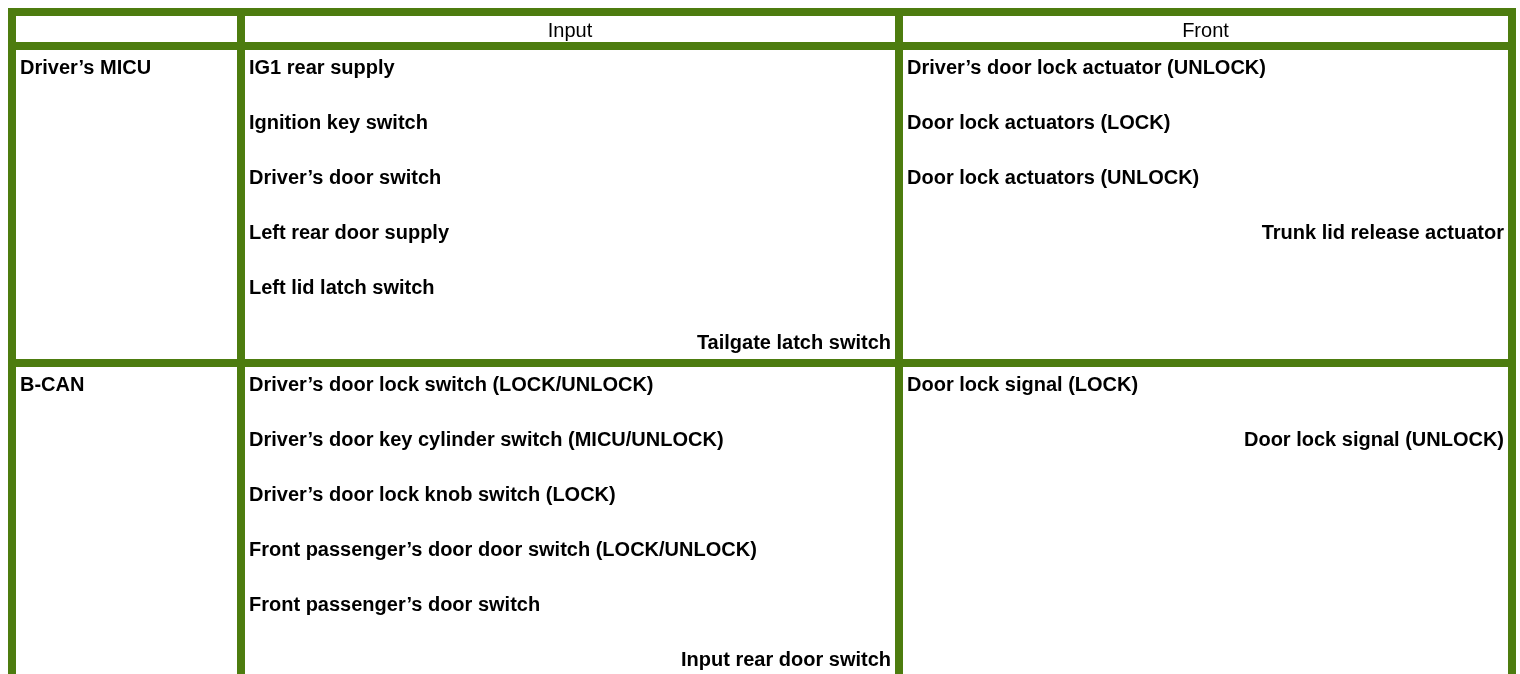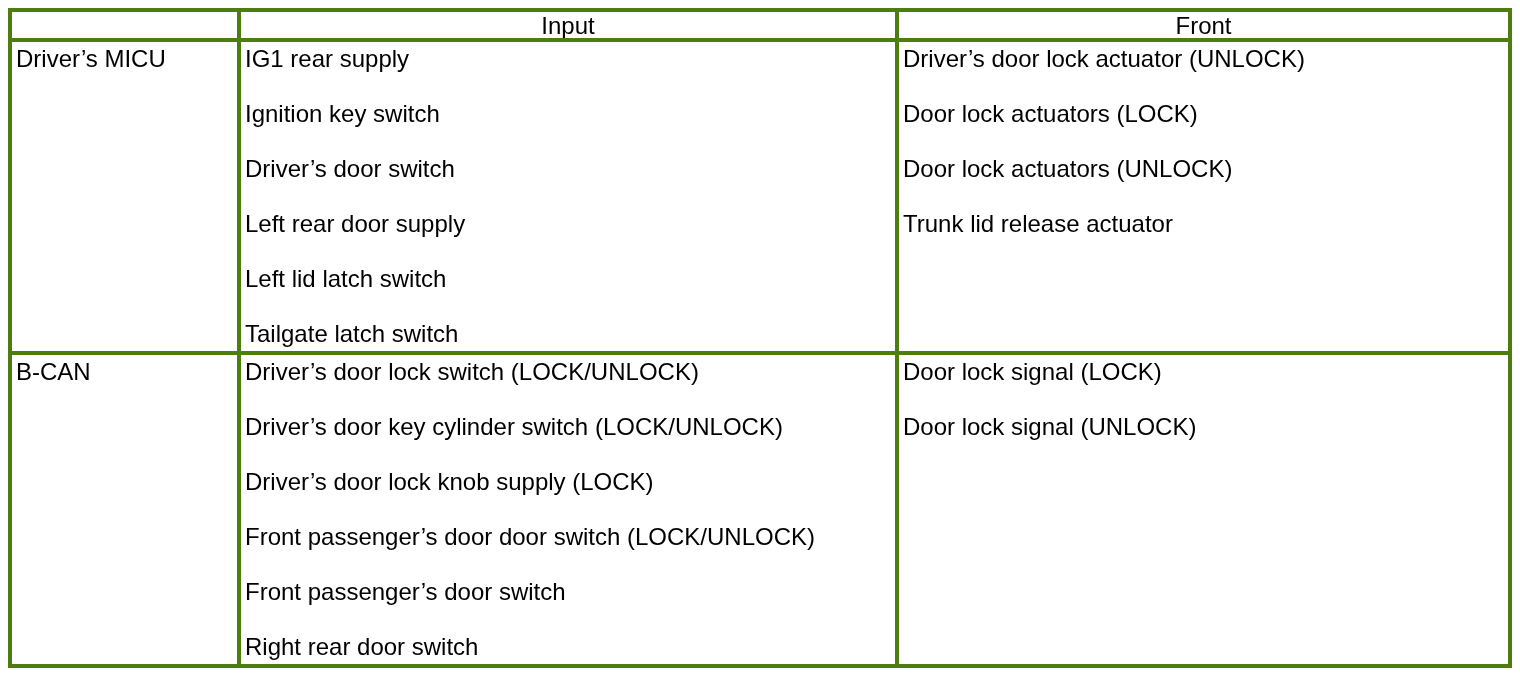--- a/index.html
+++ b/index.html
@@ -19,46 +19,48 @@
     left: 8px;
     top: 8px;
   }
   table.io-table {
     border-collapse: collapse;
     table-layout: fixed;
     width: 1500px;
     border: 4px solid #000000;
   }
   table.io-table td {
-    border: 4px solid #4d7c0f;
+    border: 8px solid #4d7c0f;
     vertical-align: top;
     padding: 6px 4px 0 4px;
-    font-size: 24px;
+    font-size: 20px;
     overflow: hidden;
   }
   tr.header-row td {
     height: 22px;
     text-align: center;
     padding: 2px 0 0 0;
     line-height: 24px;
   }
   tr.body-row td {
     height: 303px;
+    font-weight: bold;
   }
   .source-label {
     line-height: 22px;
     white-space: nowrap;
   }
   .cell-item {
     line-height: 22px;
     margin-bottom: 33px;
     white-space: nowrap;
   }
   .cell-item:last-child {
     margin-bottom: 0;
+    text-align: right;
   }
 </style>
 </head>
 <body>
 
 <div class="table-wrap">
   <table class="io-table">
     <colgroup>
       <col style="width:229px">
       <col style="width:658px">
@@ -90,25 +92,25 @@
         <div class="cell-item">Trunk lid release actuator</div>
       </td>
     </tr>
 
     <tr class="body-row">
       <td>
         <div class="source-label">B-CAN</div>
       </td>
       <td>
         <div class="cell-item">Driver’s door lock switch (LOCK/UNLOCK)</div>
-        <div class="cell-item">Driver’s door key cylinder switch (LOCK/UNLOCK)</div>
-        <div class="cell-item">Driver’s door lock knob supply (LOCK)</div>
+        <div class="cell-item">Driver’s door key cylinder switch (MICU/UNLOCK)</div>
+        <div class="cell-item">Driver’s door lock knob switch (LOCK)</div>
         <div class="cell-item">Front passenger’s door door switch (LOCK/UNLOCK)</div>
         <div class="cell-item">Front passenger’s door switch</div>
-        <div class="cell-item">Right rear door switch</div>
+        <div class="cell-item">Input rear door switch</div>
       </td>
       <td>
         <div class="cell-item">Door lock signal (LOCK)</div>
         <div class="cell-item">Door lock signal (UNLOCK)</div>
       </td>
     </tr>
   </tbody>
     </table>
 </div>
 

